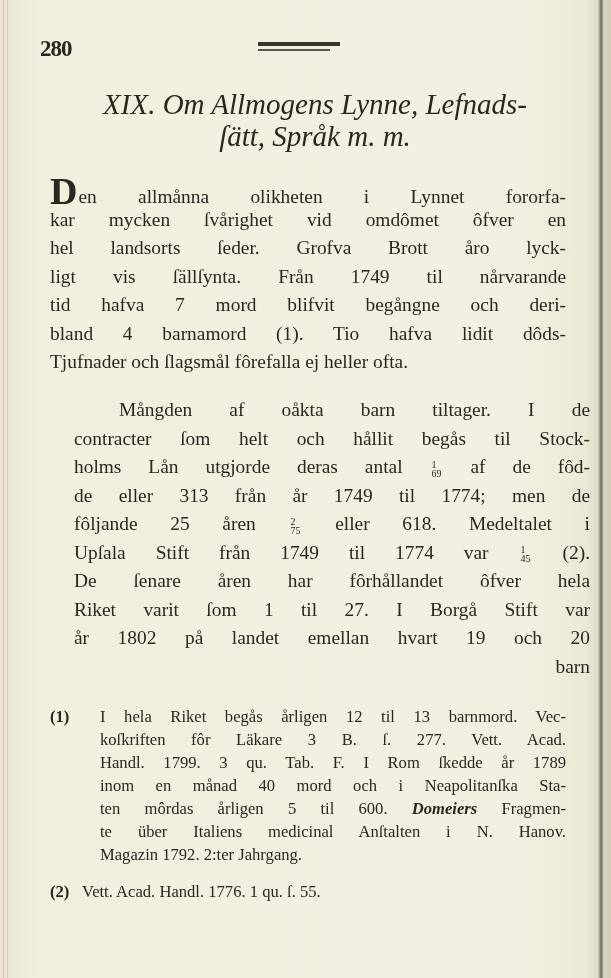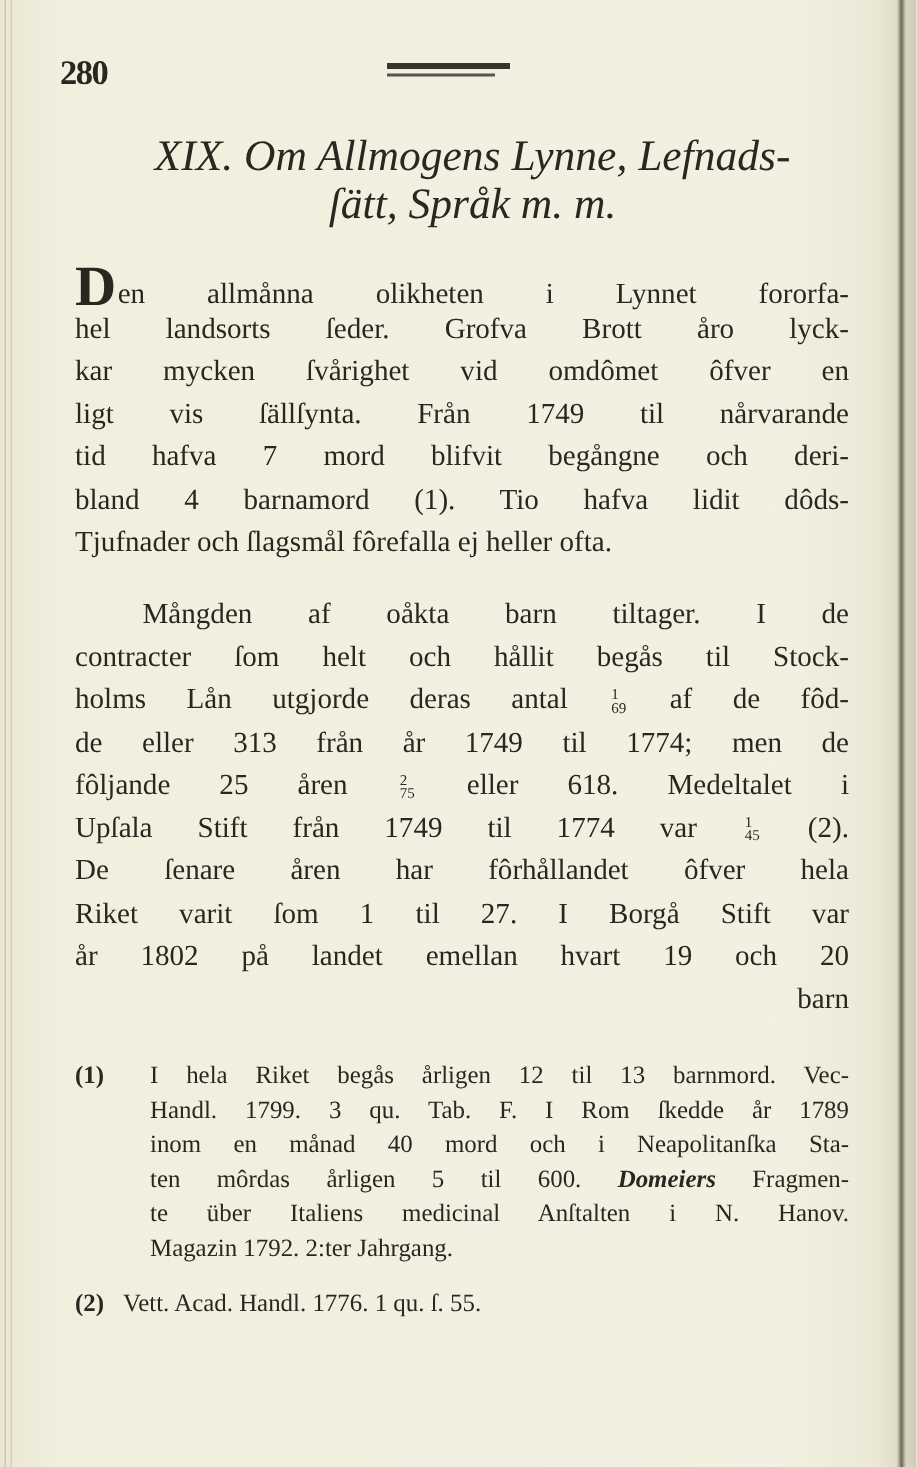--- a/index.html
+++ b/index.html
@@ -32,21 +32,21 @@
 
   .body-text {
     position:absolute; left:50px; width:516px;
     font-size:19.4px; line-height:28.5px; text-align:justify;
     color:#2b2620;
   }
   .body-text .line { display:block; white-space:nowrap; text-align:justify; text-align-last:justify; height:28.5px; }
   .body-text .line.last { text-align-last:left; }
   .body-text .line.right { text-align-last:right; }
   .p1 { top:177px; }
-  .p2 { top:396px; }
+  .p2 { top:396px;margin-left:24px; }
   .dropcap {
     font-size:38px; line-height:28px; font-weight:bold; vertical-align:-1px; margin-right:1px;
   }
   .indent { padding-left:45px; }
   .frac { display:inline-block; font-size:10px; line-height:9px; vertical-align:middle; text-align:center; margin:0 2px; }
   .frac span { display:block; }
 
   .footnotes {
     position:absolute; left:50px; width:516px; top:705px;
     font-size:16.6px; line-height:23px; color:#2b2620;
@@ -76,22 +76,22 @@
   <div class="chapter-title">
     <div>
       <span class="num">XIX.</span>
       <span>Om Allmogens Lynne, Lefnads-</span>
     </div>
     <div>ſätt, Språk m. m.</div>
   </div>
 
   <div class="body-text p1">
     <span class="line"><span class="dropcap">D</span><span>en allmånna olikheten i Lynnet fororfa-</span></span>
+    <span class="line">kar mycken ſvårighet vid omdômet ôfver en</span>
     <span class="line">hel landsorts ſeder. Grofva Brott åro lyck-</span>
-    <span class="line">kar mycken ſvårighet vid omdômet ôfver en</span>
     <span class="line">ligt vis ſällſynta. Från 1749 til nårvarande</span>
     <span class="line">tid hafva 7 mord blifvit begångne och deri-</span>
     <span class="line">bland 4 barnamord (1). Tio hafva lidit dôds-</span>
     <span class="line last">Tjufnader och ſlagsmål fôrefalla ej heller ofta.</span>
   </div>
 
   <div class="body-text p2">
     <span class="line indent">Mångden af oåkta barn tiltager. I de</span>
     <span class="line">contracter ſom helt och hållit begås til Stock-</span>
     <span class="line">
@@ -114,20 +114,21 @@
     <span class="line">Riket varit ſom 1 til 27. I Borgå Stift var</span>
     <span class="line">år 1802 på landet emellan hvart 19 och 20</span>
     <span class="line right">barn</span>
   </div>
 
   <div class="footnotes">
     <div class="fn">
       <span class="marker">(1)</span>
       <div class="content">
         <span class="line">I hela Riket begås årligen 12 til 13 barnmord. Vec-</span>
+        <span class="line">koſkriften fôr Läkare 3 B. ſ. 277. Vett. Acad.</span>
         <span class="line">Handl. 1799. 3 qu. Tab. F. I Rom ſkedde år 1789</span>
         <span class="line">inom en månad 40 mord och i Neapolitanſka Sta-</span>
         <span class="line">
           <span>ten môrdas årligen 5 til 600.</span>
           <em class="name">Domeiers</em>
           <span>Fragmen-</span>
         </span>
         <span class="line">te über Italiens medicinal Anſtalten i N. Hanov.</span>
         <span class="line last">Magazin 1792. 2:ter Jahrgang.</span>
       </div>

